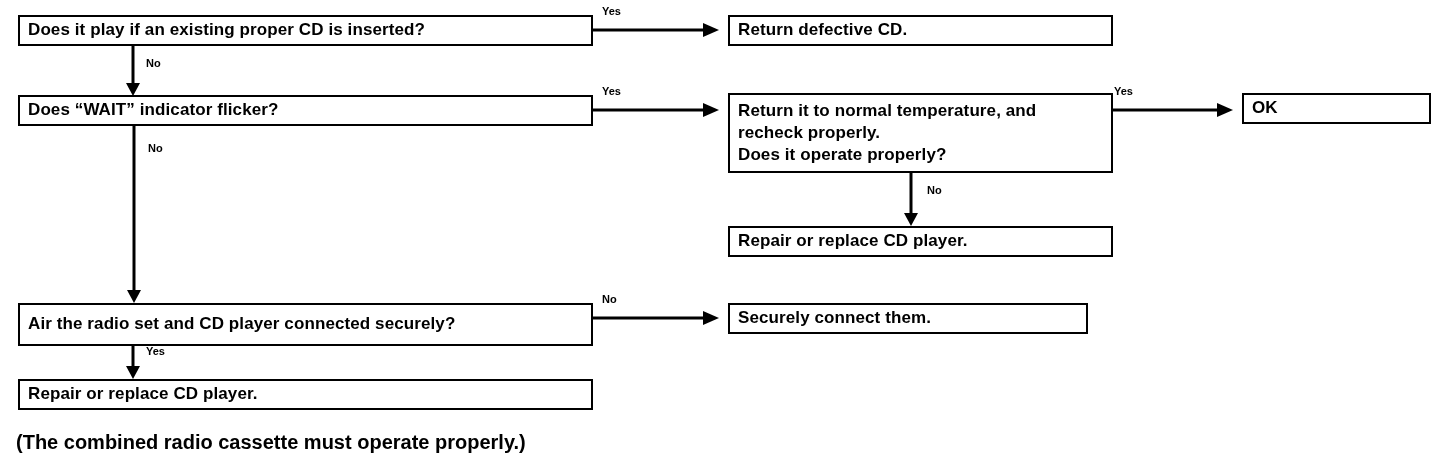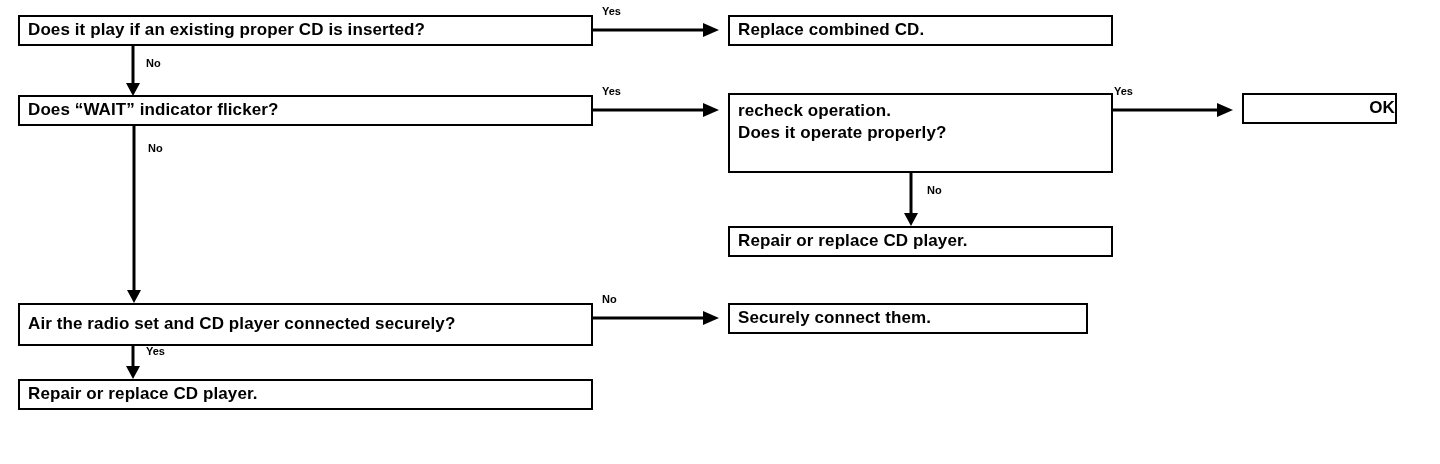--- a/index.html
+++ b/index.html
@@ -113,43 +113,45 @@
 
   <div class="node" style="left:10px; top:303px; width:575px; height:43px;">
     <span class="line">Air the radio set and CD player connected securely?</span>
   </div>
 
   <div class="node" style="left:10px; top:379px; width:575px; height:31px;">
     <span class="line">Repair or replace CD player.</span>
   </div>
 
   <div class="node" style="left:720px; top:15px; width:385px; height:31px;">
-    <span class="line">Replace combined CD.</span>
+    <span class="line">Return defective CD.</span>
   </div>
 
   <div class="node multiline" style="left:720px; top:93px; width:385px; height:80px;">
-    <span class="line">recheck operation.</span>
+    <span class="line">Return it to normal temperature, and</span>
+    <span class="line">recheck properly.</span>
     <span class="line">Does it operate properly?</span>
   </div>
 
   <div class="node" style="left:720px; top:226px; width:385px; height:31px;">
     <span class="line">Repair or replace CD player.</span>
   </div>
 
   <div class="node" style="left:720px; top:303px; width:360px; height:31px;">
     <span class="line">Securely connect them.</span>
   </div>
 
-  <div class="node" style="left:1234px; top:93px; width:155px; height:31px;justify-content:flex-end;">
+  <div class="node" style="left:1234px; top:93px; width:189px; height:31px;">
     <span class="line">OK</span>
   </div>
 
   <div class="edge-label" style="left:602px; top:6px;">Yes</div>
   <div class="edge-label" style="left:146px; top:58px;">No</div>
   <div class="edge-label" style="left:602px; top:86px;">Yes</div>
   <div class="edge-label" style="left:148px; top:143px;">No</div>
   <div class="edge-label" style="left:1114px; top:86px;">Yes</div>
   <div class="edge-label" style="left:927px; top:185px;">No</div>
   <div class="edge-label" style="left:602px; top:294px;">No</div>
   <div class="edge-label" style="left:146px; top:346px;">Yes</div>
 
+  <div class="caption" style="left:16px; top:432px;">(The combined radio cassette must operate properly.)</div>
 
 </div>
 
 </body></html>

